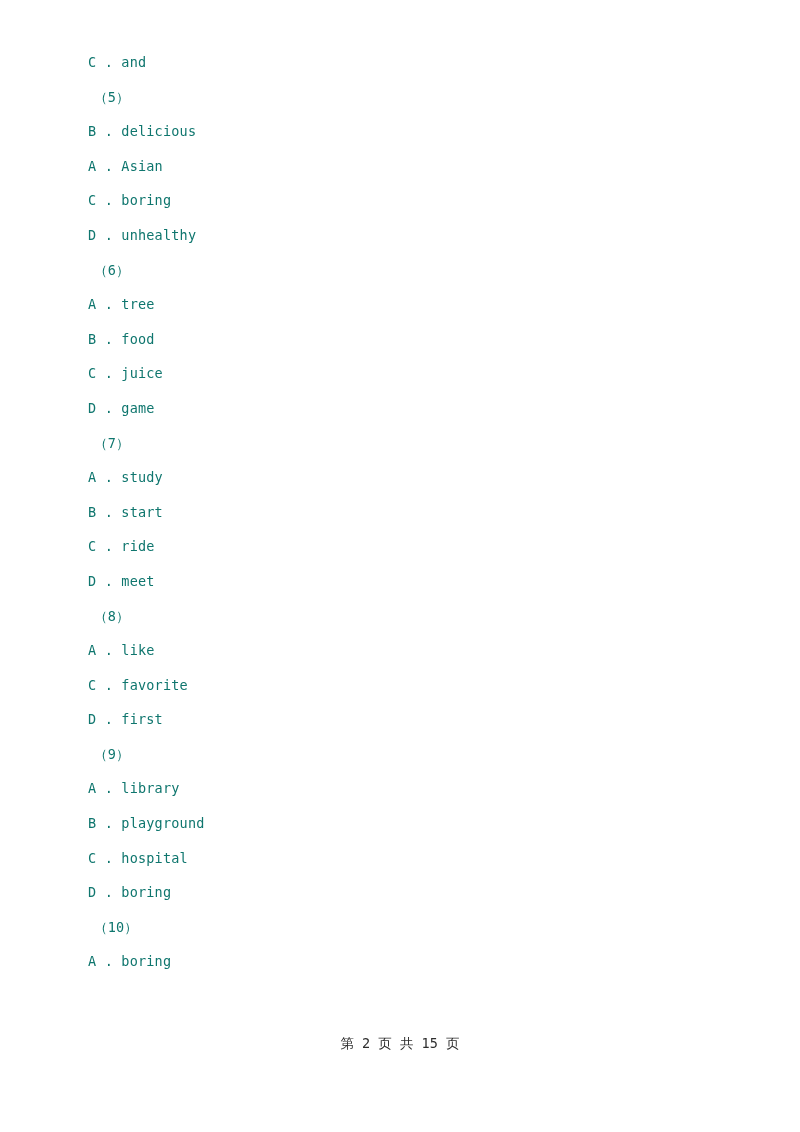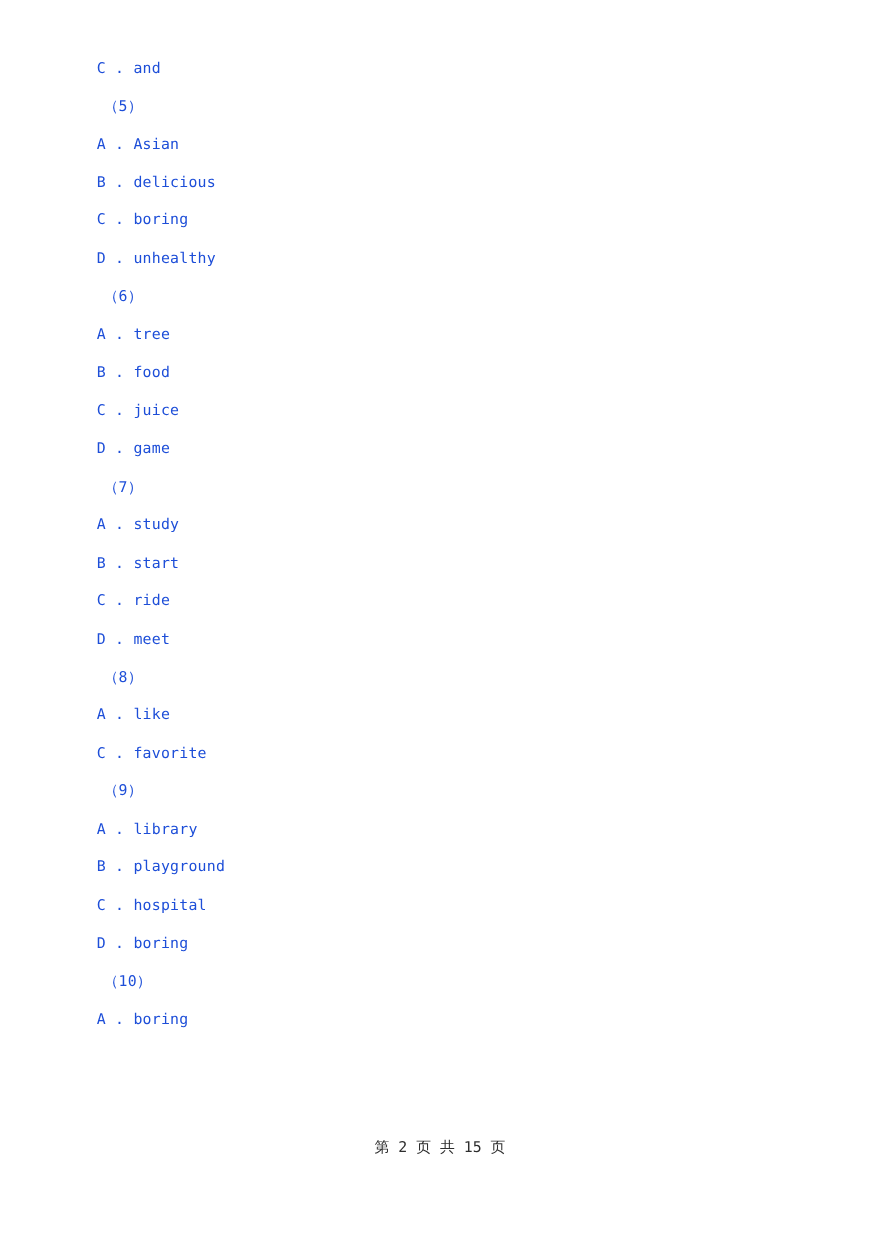--- a/index.html
+++ b/index.html
@@ -33,21 +33,21 @@
     right: 60px;
   }
 
   
   .line {
     height: 34.6px;
     line-height: 34.6px;
     white-space: pre;
     font-size: 13.5px;
     letter-spacing: 0.2px;
-    color: #1d4ed8;
+    color: #0f766e;
   }
 
   .line.option {
     text-indent: 0;
   }
 
   
   .line.qnum {
     text-indent: 6px;
     font-size: 13.5px;
@@ -67,37 +67,38 @@
   }
 </style>
 </head>
 <body>
 
 <div class="page">
 
   <div class="content">
       <div class="line option">C . and</div>
       <div class="line qnum">（5）</div>
+      <div class="line option">B . delicious</div>
       <div class="line option">A . Asian</div>
-      <div class="line option">B . delicious</div>
       <div class="line option">C . boring</div>
       <div class="line option">D . unhealthy</div>
       <div class="line qnum">（6）</div>
       <div class="line option">A . tree</div>
       <div class="line option">B . food</div>
       <div class="line option">C . juice</div>
       <div class="line option">D . game</div>
       <div class="line qnum">（7）</div>
       <div class="line option">A . study</div>
       <div class="line option">B . start</div>
       <div class="line option">C . ride</div>
       <div class="line option">D . meet</div>
       <div class="line qnum">（8）</div>
       <div class="line option">A . like</div>
       <div class="line option">C . favorite</div>
+      <div class="line option">D . first</div>
       <div class="line qnum">（9）</div>
       <div class="line option">A . library</div>
       <div class="line option">B . playground</div>
       <div class="line option">C . hospital</div>
       <div class="line option">D . boring</div>
       <div class="line qnum">（10）</div>
       <div class="line option">A . boring</div>
     </div>
 
   <div class="footer">第 2 页 共 15 页</div>

